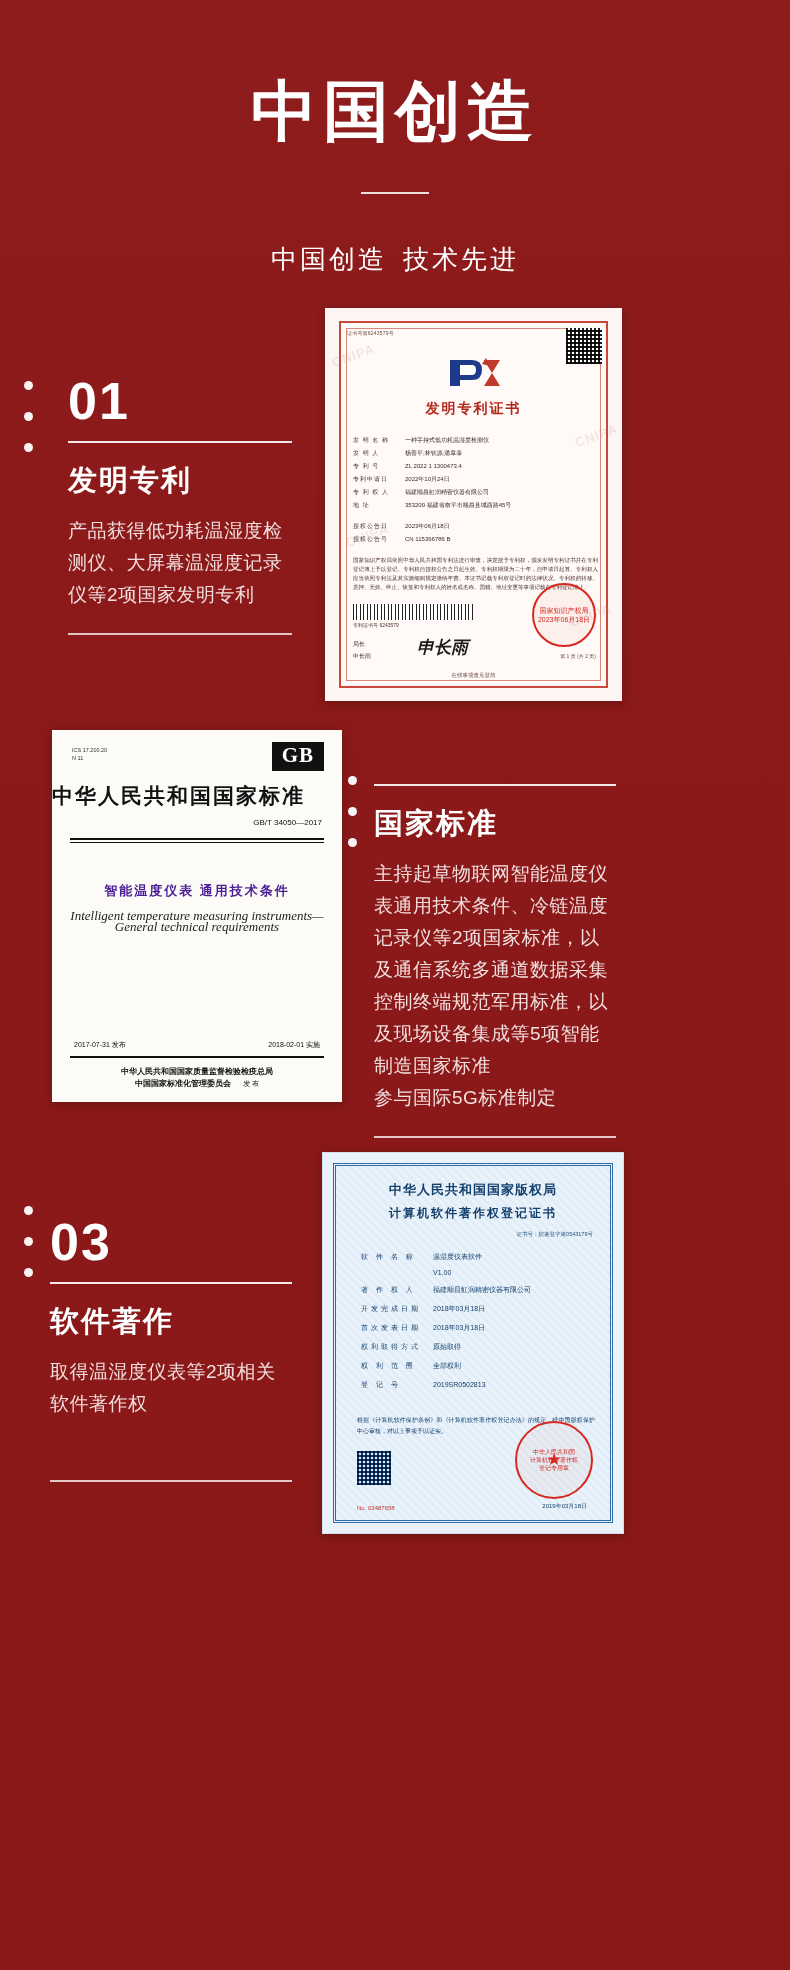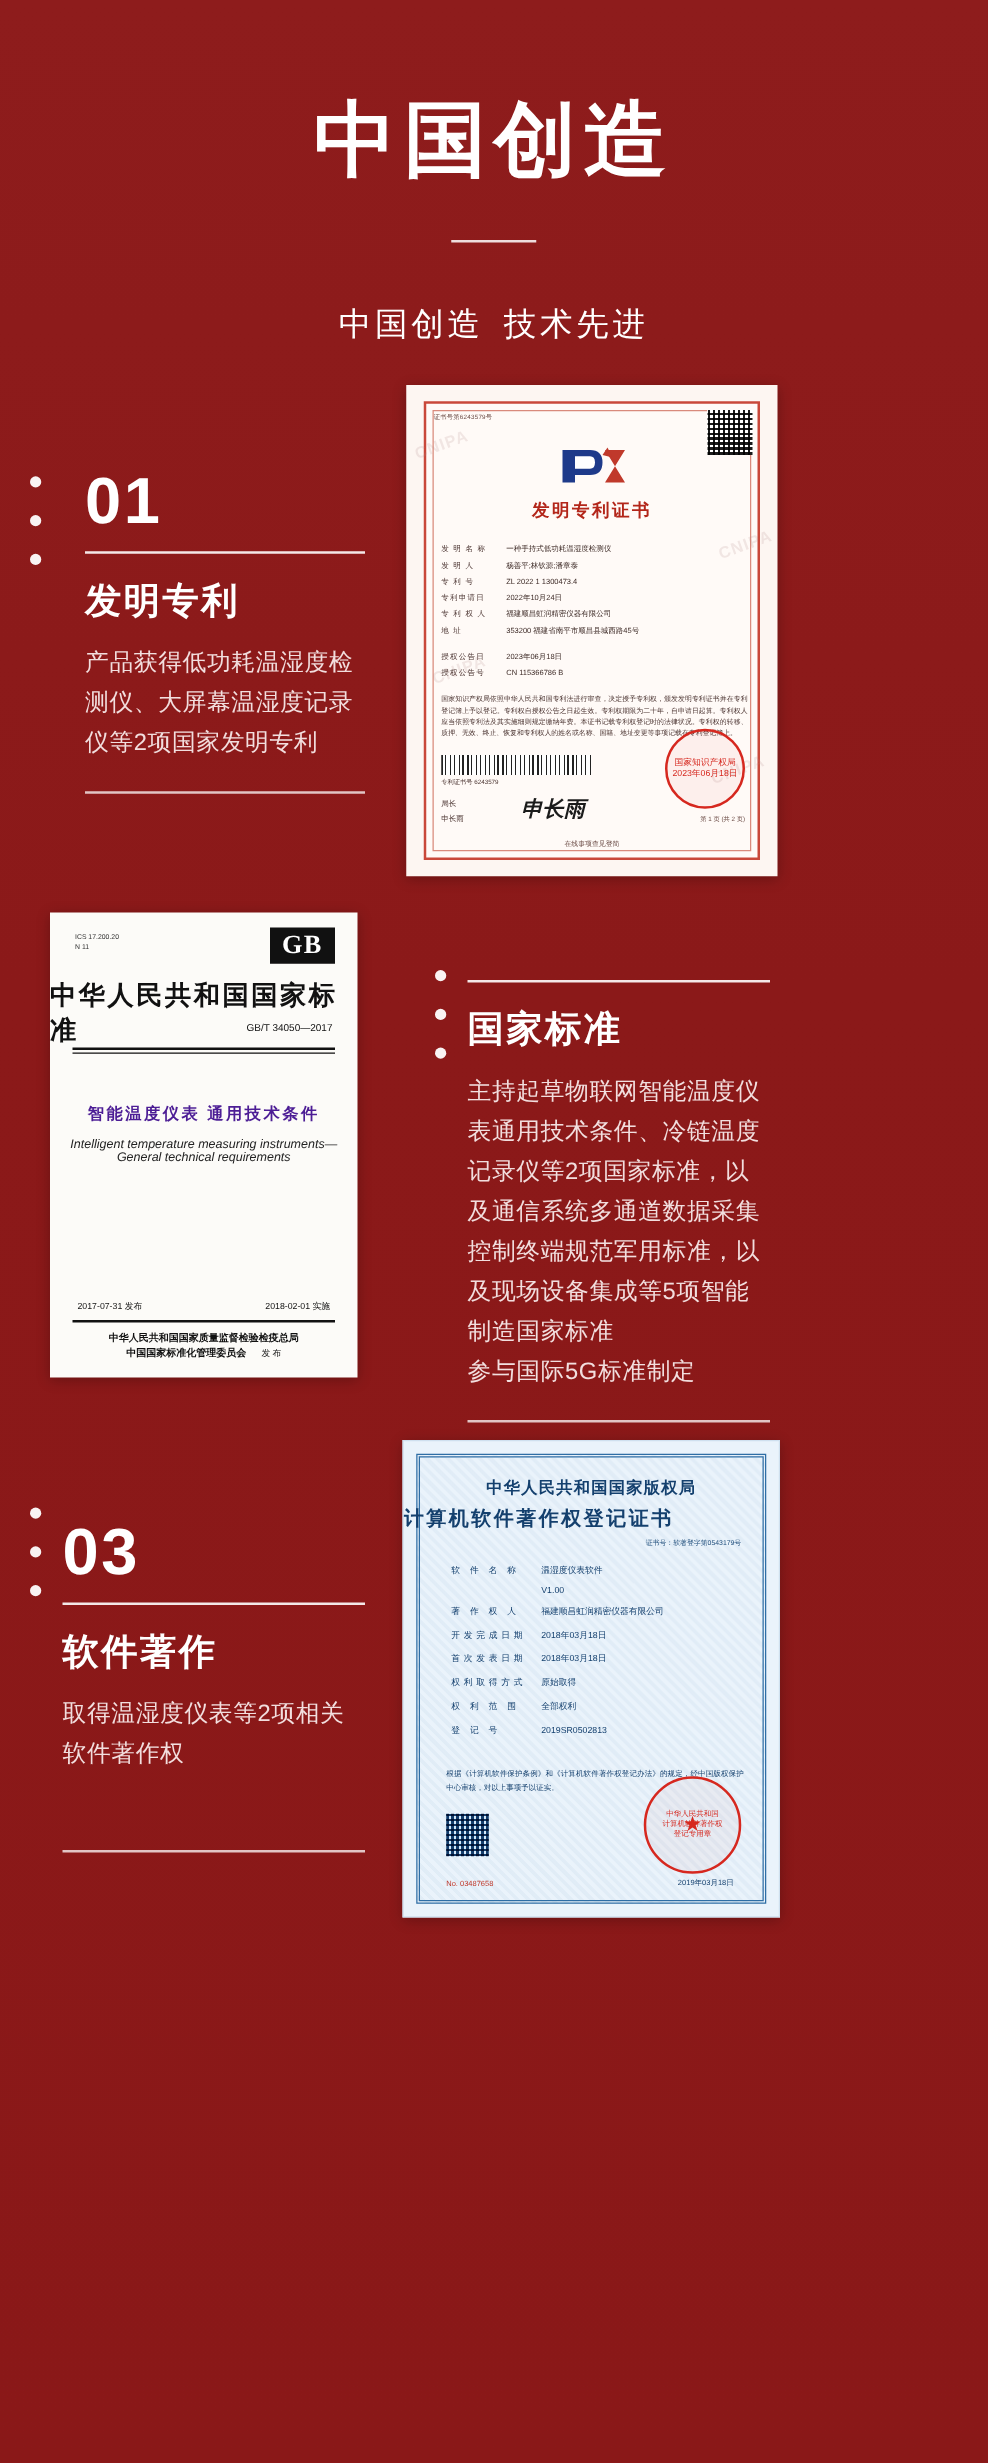--- a/index.html
+++ b/index.html
@@ -256,23 +256,23 @@
     color: rgba(180,140,140,0.18);
     font-size: 13px;
     font-weight: bold;
     letter-spacing: 1px;
     transform: rotate(-20deg);
     pointer-events: none;
   }
 
   
   .gb {
-    left: 40px;
+    left: 52px;
     top: 730px;
-    width: 246px;
+    width: 290px;
     height: 372px;
     background: #fcfbf8;
     color: #1d1d1d;
   }
   .gb-top {
     position: absolute;
     left: 20px;
     top: 16px;
     font-size: 5.5px;
     line-height: 8px;
@@ -328,22 +328,22 @@
     font-size: 13px;
     font-weight: bold;
     letter-spacing: 2px;
     color: #4c1d95;
   }
   .gb-en {
     position: absolute;
     left: 0; right: 0;
     top: 180px;
     text-align: center;
-    font-family: Liberation Sans, sans-serif;
-    font-size: 10px;
+    font-family: Liberation Serif, serif;
+    font-size: 13px;
     line-height: 11px;
     color: #222;
     font-style: italic;
   }
   .gb-dates {
     position: absolute;
     left: 22px; right: 22px;
     bottom: 52px;
     display: flex;
     justify-content: space-between;
@@ -393,22 +393,23 @@
     font-family: "Liberation Serif", serif;
     font-size: 13px;
     font-weight: bold;
     color: #14406e;
     letter-spacing: 1px;
   }
   .soft-h2 {
     position: absolute;
     left: 0; right: 0;
     top: 52px;
+    text-align: center;
     font-family: "Liberation Serif", serif;
-    font-size: 16px;
+    font-size: 12px;
     font-weight: bold;
     color: #14406e;
     letter-spacing: 2px;
   }
   .soft-no {
     position: absolute;
     right: 30px;
     top: 78px;
     font-size: 5.5px;
     color: #24527f;

